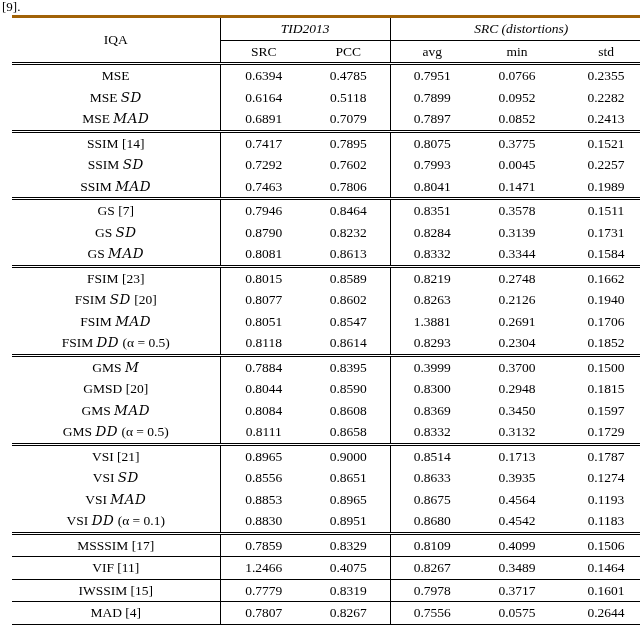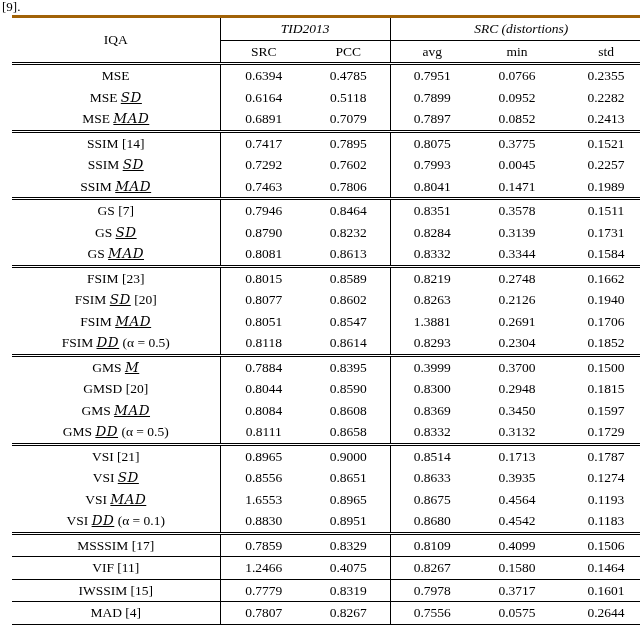--- a/index.html
+++ b/index.html
@@ -7,21 +7,21 @@
   .pretext{font-size:13px;line-height:14px;padding:0 0 1px 2px;}
   table{border-collapse:collapse;width:640px;table-layout:fixed;font-size:13.5px;}
   th,td{padding:1px 2px;text-align:center;font-weight:normal;line-height:19.5px;white-space:nowrap;overflow:hidden;}
   table{border-top:3px solid #a16207;border-bottom:1.5px solid #000;margin-left:12px;}
   thead{border-bottom:3px double #000;}
   th.hsep{border-bottom:1px solid #000;font-style:italic;}
   .vr{border-right:1px solid #000;}
   tr.sep-double{border-top:3px double #000;}
   tr.sep-single{border-top:1px solid #000;}
   .b{font-weight:normal;}
-  .math{font-style:italic;font-family:"DejaVu Serif",serif;letter-spacing:0.5px;text-decoration:underline;}
+  .math{font-style:italic;font-family:"DejaVu Serif",serif;letter-spacing:0.5px;}
 </style>
 </head>
 <body>
 
 <div class="pretext">[9].</div>
 
 <table>
   <colgroup>
     <col style="width:208px">
     <col style="width:87px">
@@ -192,21 +192,21 @@
       <tr>
         <td class="vr">VSI <span class="math">SD</span></td>
         <td>0.8556</td>
         <td class="vr">0.8651</td>
         <td>0.8633</td>
         <td>0.3935</td>
         <td>0.1274</td>
       </tr>
       <tr>
         <td class="vr">VSI <span class="math">MAD</span></td>
-        <td>1.6553</td>
+        <td>0.8853</td>
         <td class="b vr">0.8965</td>
         <td class="b">0.8675</td>
         <td class="b">0.4564</td>
         <td class="b">0.1193</td>
       </tr>
       <tr>
         <td class="vr">VSI <span class="math">DD</span> (α = 0.1)</td>
         <td>0.8830</td>
         <td class="vr">0.8951</td>
         <td class="b">0.8680</td>
@@ -219,21 +219,21 @@
         <td class="b vr">0.8329</td>
         <td>0.8109</td>
         <td class="b">0.4099</td>
         <td>0.1506</td>
       </tr>
       <tr class="sep-single">
         <td class="vr">VIF [11]</td>
         <td>1.2466</td>
         <td class="vr">0.4075</td>
         <td class="b">0.8267</td>
-        <td>0.1580</td>
+        <td>0.3489</td>
         <td class="b">0.1464</td>
       </tr>
       <tr class="sep-single">
         <td class="vr">IWSSIM [15]</td>
         <td>0.7779</td>
         <td class="vr">0.8319</td>
         <td>0.7978</td>
         <td>0.3717</td>
         <td>0.1601</td>
       </tr>

